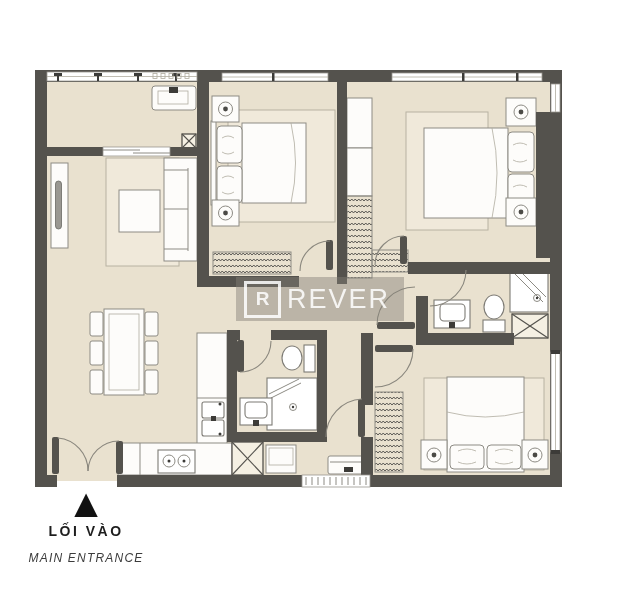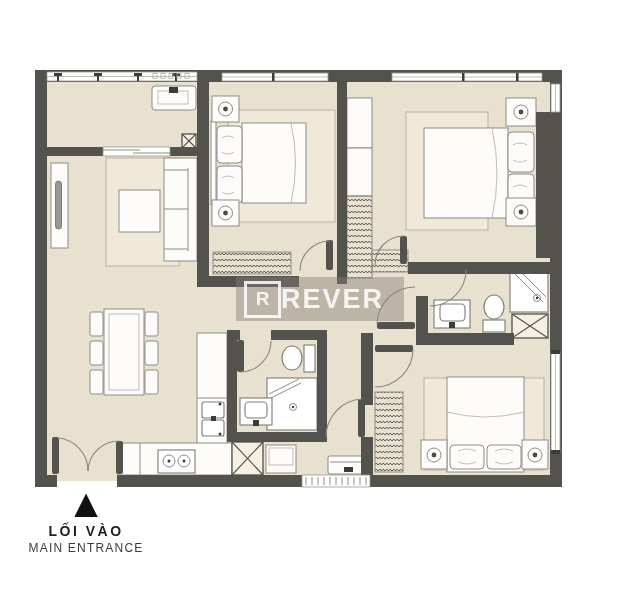--- a/index.html
+++ b/index.html
@@ -25,27 +25,27 @@
   .xline{stroke:var(--wall);stroke-width:1.1;}
   .fix{fill:#ffffff;stroke:#7d7b75;stroke-width:1.1;}
   .dark{fill:#3c3b38;}
   .tv{fill:#9a9892;stroke:#6a6964;stroke-width:0.8;}
 
   .watermark{position:absolute;left:236px;top:277px;width:168px;height:44px;
     background:var(--watermark_band);display:flex;align-items:center;padding:0 8px;box-sizing:border-box;}
   .wm-logo{width:31px;height:31px;border:3px solid var(--watermark_text);display:flex;
     align-items:center;justify-content:center;color:var(--watermark_text);
     font-weight:bold;font-size:19px;flex:0 0 auto;}
-  .wm-brand{flex:1;color:var(--watermark_text);font-weight:bold;
+  .wm-brand{flex:1;text-align:center;color:var(--watermark_text);font-weight:normal;
     font-size:27px;letter-spacing:2px;}
 
   .entrance-note{position:absolute;left:20px;top:486px;width:132px;text-align:center;color:var(--annotation);}
   .tri{font-size:40px;line-height:34px;color:#111;}
   .lbl-vi{font-size:14px;font-weight:bold;letter-spacing:2.5px;margin-top:3px;}
-  .lbl-en{font-size:12px;letter-spacing:1.2px;color:#3c3c3c;margin-top:2px;}
+  .lbl-en{font-size:12px;letter-spacing:1.2px;color:#3c3c3c;margin-top:12px;font-style:italic;}
 </style>
 </head>
 <body>
 
 <div class="canvas">
 <svg width="630" height="600" viewBox="0 0 630 600">
   <defs>
     <pattern id="hangers" width="7" height="6" patternUnits="userSpaceOnUse">
       <path d="M0,3 L1.8,1 L3.5,3 L5.2,1 L7,3" stroke="#4b4a46" stroke-width="0.9" fill="none"></path>
     </pattern>

